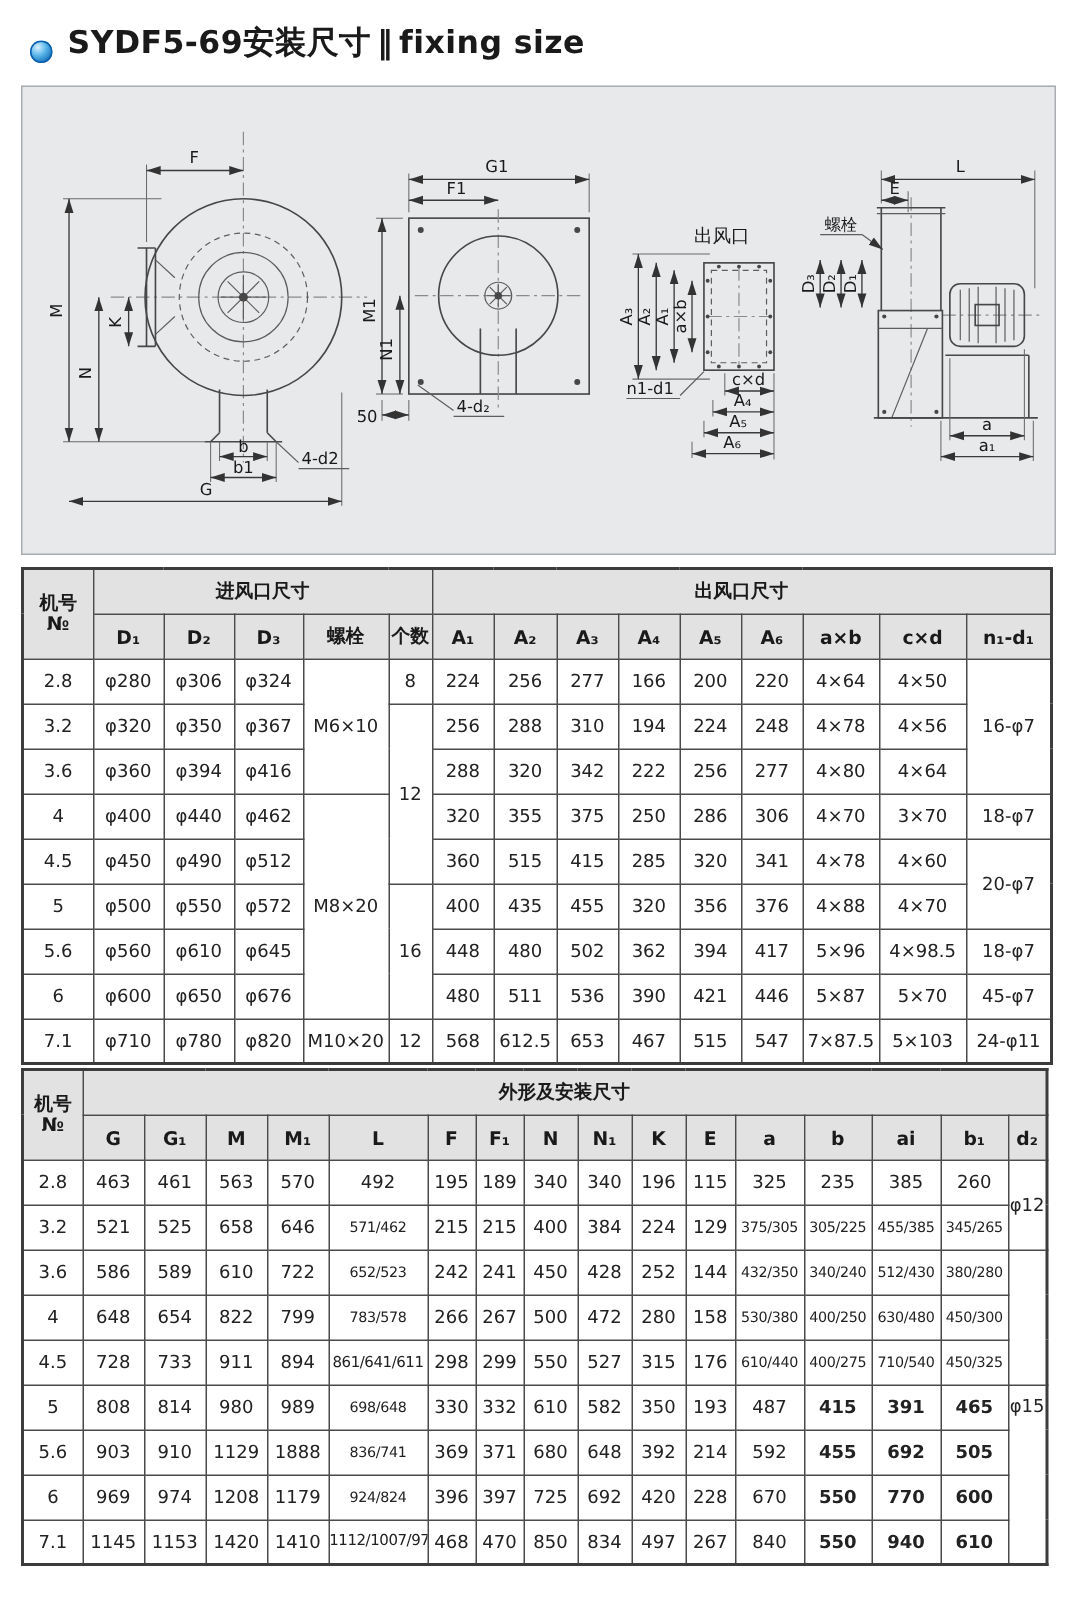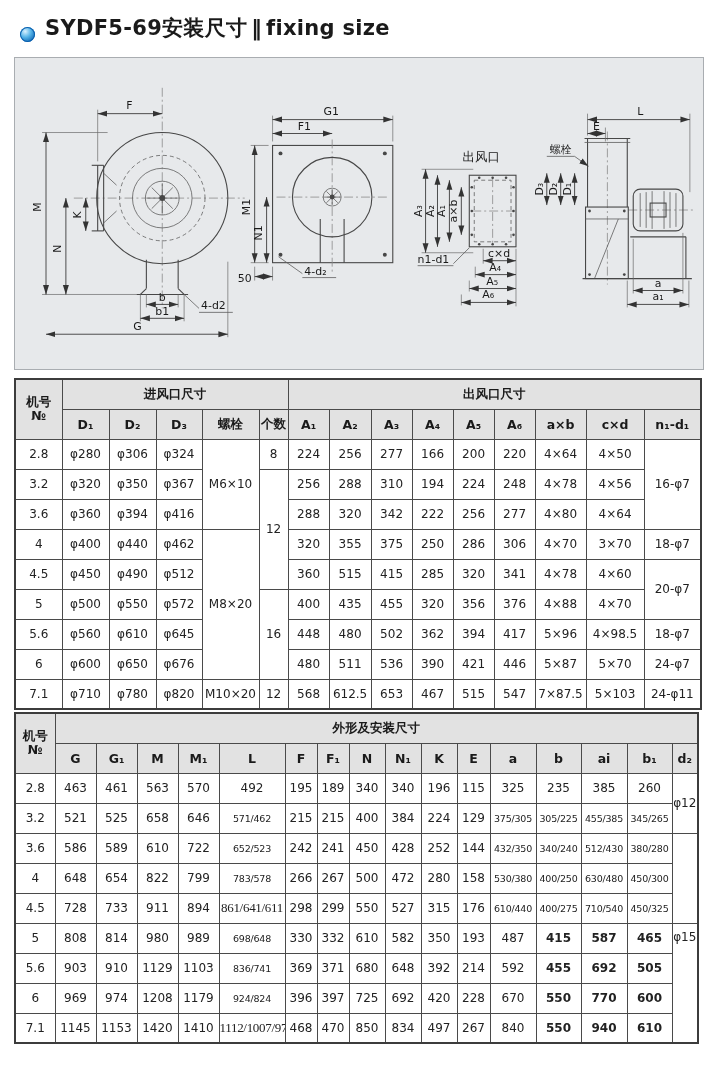--- a/index.html
+++ b/index.html
@@ -32,21 +32,21 @@
   table.dims{position:absolute;left:14px;width:587px;border-collapse:collapse;table-layout:fixed;
     border:2px solid #3c3c3c;background:#fff;}
   #table1{top:378px;}
   #table2{top:712px;}
   .dims th,.dims td{border:1px solid #4a4a4a;text-align:center;vertical-align:middle;padding:0;overflow:hidden;}
   .dims thead th{background:#e2e2e2;font-weight:bold;font-size:12.5px;}
   .dims thead tr{height:30px;}
   .dims tbody tr{height:30px;padding-left:16px;}
   .dims tbody td{font-size:12px;color:#222;}
   .dims td.sm{font-size:9.5px;letter-spacing:-0.2px;}
-  .dims td.xs{font-size:13px;letter-spacing:-0.3px;font-family:Liberation Serif, serif;}
+  .dims td.xs{font-size:10px;letter-spacing:-0.3px;}
   .dims td.bd{font-weight:bold;}
   .dims td.vtop{vertical-align:top;padding-top:6px;margin-top:48px;}
   .corner div{line-height:1.15;}
 
   
   .note{position:absolute;left:26px;top:1048px;margin:0;font-size:13px;color:#1e1e1e;}
 </style>
 </head>
 <body>
 
@@ -426,21 +426,21 @@
           <td>φ650</td>
           <td>φ676</td>
           <td>480</td>
           <td>511</td>
           <td>536</td>
           <td>390</td>
           <td>421</td>
           <td>446</td>
           <td>5×87</td>
           <td>5×70</td>
-          <td>24-φ7</td>
+          <td>45-φ7</td>
         </tr>
         <tr>
           <td>7.1</td>
           <td>φ710</td>
           <td>φ780</td>
           <td>φ820</td>
           <td>M10×20</td>
           <td>12</td>
           <td>568</td>
           <td>612.5</td>
@@ -602,30 +602,30 @@
           <td>989</td>
           <td class="sm">698/648</td>
           <td>330</td>
           <td>332</td>
           <td>610</td>
           <td>582</td>
           <td>350</td>
           <td>193</td>
           <td>487</td>
           <td class="bd">415</td>
-          <td class="bd">587</td>
+          <td class="bd">391</td>
           <td class="bd">465</td>
           <td rowspan="4" class="vtop">φ15</td>
         </tr>
         <tr>
           <td>5.6</td>
           <td>903</td>
           <td>910</td>
           <td>1129</td>
-          <td>1103</td>
+          <td>1888</td>
           <td class="sm">836/741</td>
           <td>369</td>
           <td>371</td>
           <td>680</td>
           <td>648</td>
           <td>392</td>
           <td>214</td>
           <td>592</td>
           <td class="bd">455</td>
           <td class="bd">692</td>

